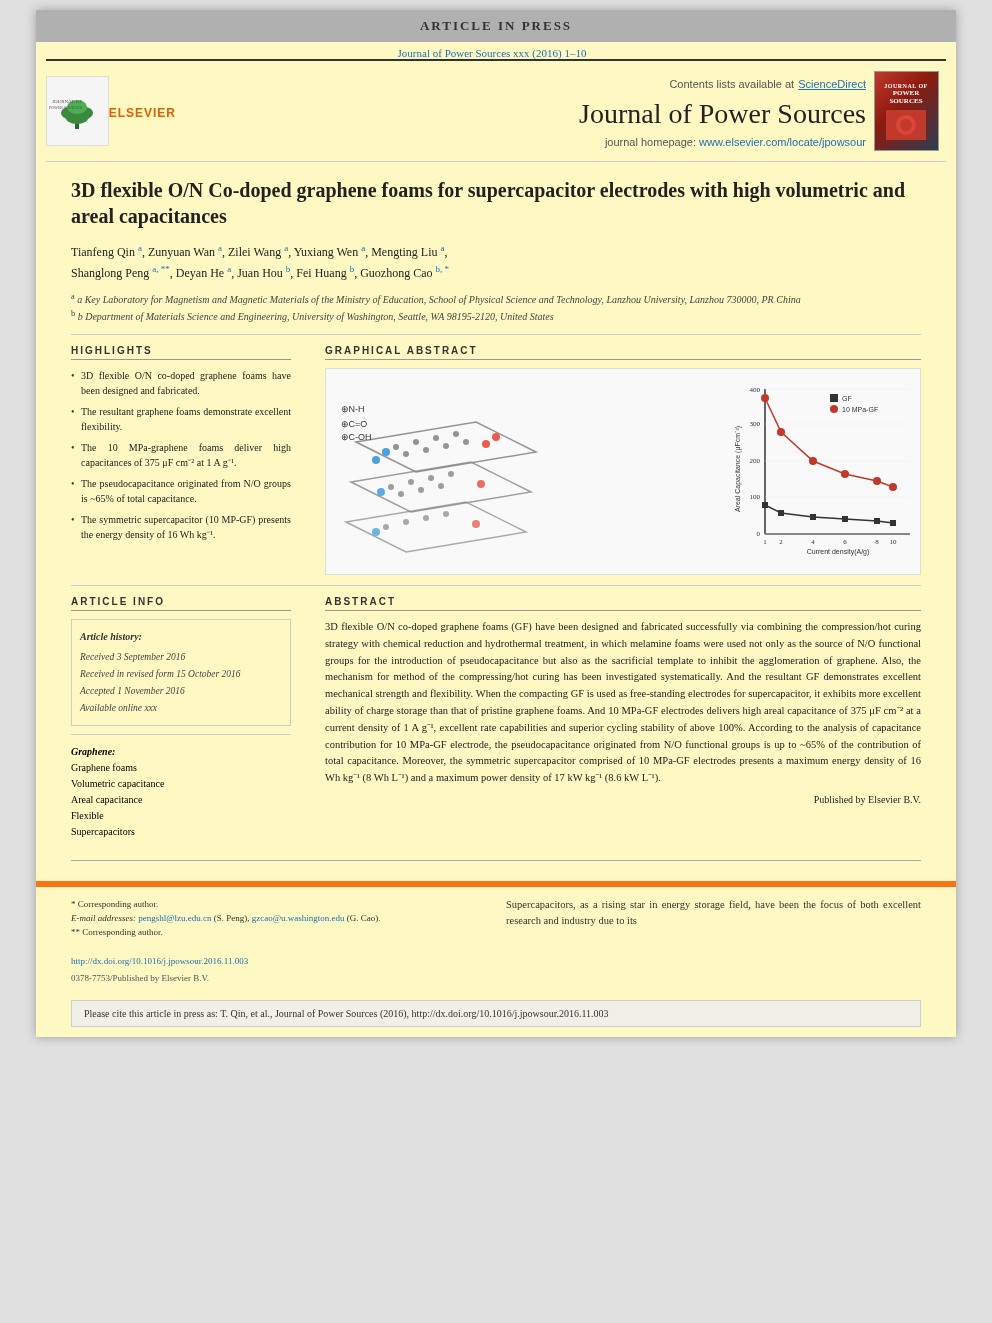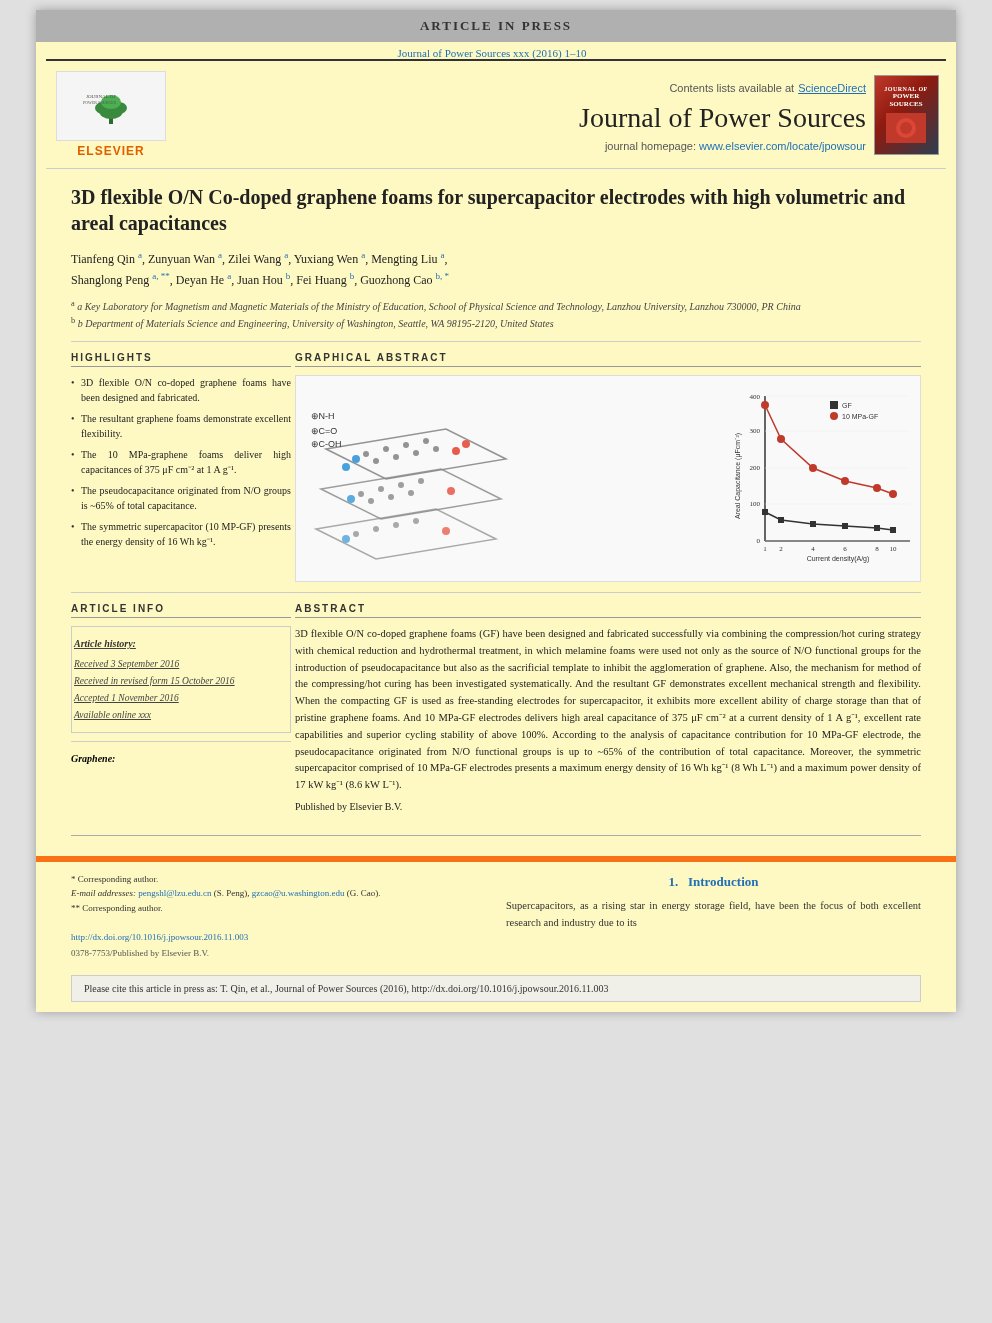--- a/index.html
+++ b/index.html
@@ -39,21 +39,21 @@
       align-items: center;
       border-top: 2px solid #333;
       border-bottom: 1px solid #ccc;
       padding: 10px 0;
       margin: 0 10px;
     }
     .journal-logo-left {
       width: 130px;
       min-width: 130px;
       display: flex;
-      flex-direction: column;
+      flex-direction: row;
       align-items: center;
       justify-content: center;
     }
     .elsevier-logo {
       width: 110px;
       height: 70px;
       background: #f5f5f5;
       border: 1px solid #ddd;
       display: flex;
       flex-direction: column;
@@ -149,21 +149,21 @@
       font-style: normal;
     }
     .divider {
       border: none;
       border-top: 1px solid #ccc;
       margin: 10px 0;
     }
     
     .two-col {
       display: flex;
-      gap: 4px;
+      gap: 34px;
       margin-top: 5px;
     }
     .left-col {
       width: 220px;
       min-width: 220px;
     }
     .right-col {
       flex: 1;
     }
     .section-title {
@@ -222,26 +222,25 @@
     .ga-right {
       width: 180px;
       display: flex;
       flex-direction: column;
       align-items: flex-start;
       justify-content: center;
     }
     
     .article-info-box {
       border: 1px solid #ccc;
-      padding: 8px 2px;
+      padding: 8px 8px;
       font-size: 10px;
       color: #444;
       margin-top: 5px;
       line-height: 1.7;
-      text-decoration: underline;
     }
     .article-info-box .field-label {
       font-style: italic;
       font-weight: bold;
       display: block;
       margin-bottom: 3px;
       color: #333;
     }
     .article-info-box .date-label {
       font-style: italic;
@@ -264,21 +263,21 @@
     }
     
     .abstract-text {
       font-size: 10.5px;
       color: #222;
       text-align: justify;
       line-height: 1.6;
     }
     .abstract-text .published-line {
       display: block;
-      text-align: left;
+      text-align: right;
       font-size: 10px;
       margin-top: 5px;
     }
     
     .footer-section {
       border-top: 6px solid #f97316;
       margin-top: 20px;
       padding-top: 10px;
       display: flex;
       gap: 20px;
@@ -517,20 +516,27 @@
         <div class="article-info-box">
           <span class="field-label">Article history:</span>
           <span class="date-label">Received 3 September 2016</span><br>
           <span class="date-label">Received in revised form 15 October 2016</span><br>
           <span class="date-label">Accepted 1 November 2016</span><br>
           <span class="date-label">Available online xxx</span>
         </div>
         <hr style="margin:8px 0;border:none;border-top:1px solid #ccc;">
         <div class="keywords-section">
           <span class="kw-label">Graphene:</span>
+          <ul class="keywords-list">
+            <li>Graphene foams</li>
+            <li>Volumetric capacitance</li>
+            <li>Areal capacitance</li>
+            <li>Flexible</li>
+            <li>Supercapacitors</li>
+          </ul>
         </div>
       </div>
       <div class="right-col">
         <div class="section-title">ABSTRACT</div>
         <div class="abstract-text">
           <span>3D flexible O/N co-doped graphene foams (GF) have been designed and fabricated successfully via combining the compression/hot curing strategy with chemical reduction and hydrothermal treatment, in which melamine foams were used not only as the source of N/O functional groups for the introduction of pseudocapacitance but also as the sacrificial template to inhibit the agglomeration of graphene. Also, the mechanism for method of the compressing/hot curing has been investigated systematically. And the resultant GF demonstrates excellent mechanical strength and flexibility. When the compacting GF is used as free-standing electrodes for supercapacitor, it exhibits more excellent ability of charge storage than that of pristine graphene foams. And 10 MPa-GF electrodes delivers high areal capacitance of 375 μF cm⁻² at a current density of 1 A g⁻¹, excellent rate capabilities and superior cycling stability of above 100%. According to the analysis of capacitance contribution for 10 MPa-GF electrode, the pseudocapacitance originated from N/O functional groups is up to ~65% of the contribution of total capacitance. Moreover, the symmetric supercapacitor comprised of 10 MPa-GF electrodes presents a maximum energy density of 16 Wh kg⁻¹ (8 Wh L⁻¹) and a maximum power density of 17 kW kg⁻¹ (8.6 kW L⁻¹).</span>
           <span class="published-line">Published by Elsevier B.V.</span>
         </div>
       </div>
     </div>
@@ -550,25 +556,20 @@
         <span>(G. Cao).</span>
       </div>
       <div>** Corresponding author.</div>
       <br>
       <div>
         <a href="#" style="color:#2070b8;text-decoration:none;font-size:9px;">http://dx.doi.org/10.1016/j.jpowsour.2016.11.003</a>
       </div>
       <div style="font-size:9px;color:#555;margin-top:2px;">0378-7753/Published by Elsevier B.V.</div>
     </div>
     <div class="footer-right">
-      <span class="intro-section-title">
-        <span>1.</span>
-        &nbsp;
-        <span>Introduction</span>
-      </span>
       <span>Supercapacitors, as a rising star in energy storage field, have been the focus of both excellent research and industry due to its</span>
     </div>
   </div>
 
   <div class="cite-bar">
     <span>Please cite this article in press as: T. Qin, et al., Journal of Power Sources (2016), http://dx.doi.org/10.1016/j.jpowsour.2016.11.003</span>
   </div>
 
 </div>
 

